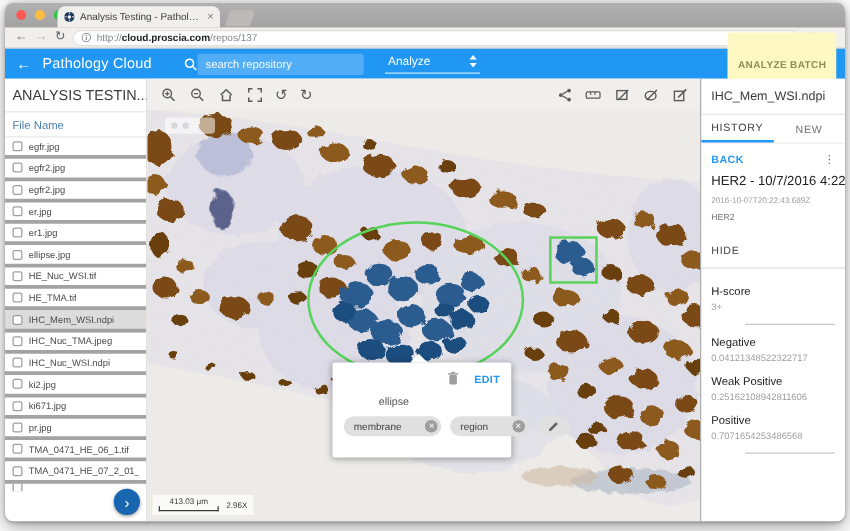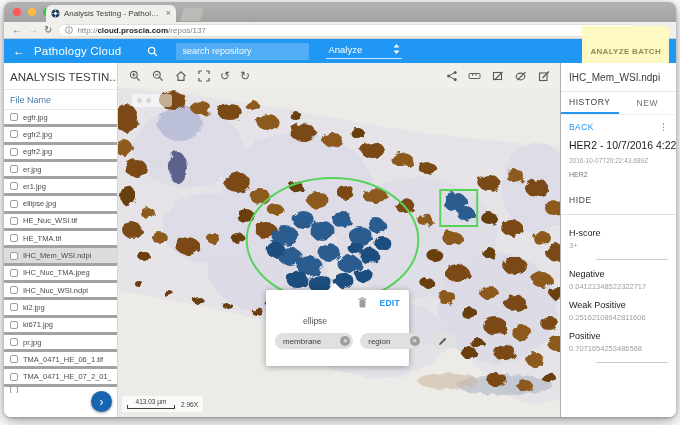--- a/index.html
+++ b/index.html
@@ -27,21 +27,21 @@
              display:flex; align-items:center; gap:4px; padding:0 6px; }
   .url { font-size:8px; white-space:nowrap; overflow:hidden; }
   .url .dim { color:#80868b; } .url .strong { color:#1f2124; font-weight:bold; }
   .ext-icon { width:9px; height:9px; border-radius:50%; background:#b5b2ae; }
   .kebab { font-size:9px; color:#5f6368; line-height:1; }
 
   
   .appbar { height:24px; background:#2097f3; display:flex; align-items:center; padding:0 7px; color:#fff; }
   .appbar .back { font-size:12px; margin:0 9px 0 2px; }
   .app-title { font-size:11.5px; letter-spacing:.2px; }
-  .search-wrap { display:flex; align-items:center; margin-left:26px; gap:18px; }
+  .search-wrap { display:flex; align-items:center; margin-left:26px; gap:0; }
   .search-box { width:133px; height:17px; background:rgba(255,255,255,.22); border:none; border-radius:2px;
                 font-size:9px; color:#fff; padding:0 6px; font-family:"Liberation Sans",sans-serif; outline:none; }
   .search-box::placeholder { color:rgba(255,255,255,.95); }
   .analyze { margin-left:17px; width:76px; display:flex; justify-content:space-between;
              border-bottom:1px solid rgba(255,255,255,.75); padding:1px 2px 3px; font-size:9.5px; }
   .spacer { flex:1; }
   .batch-btn { background:#fef9c3; color:#8f8c55; font-size:8px; font-weight:bold; letter-spacing:.3px;
                padding:21px 8px; border-radius:2px; border:none; font-family:"Liberation Sans",sans-serif; }
 
   
@@ -95,21 +95,21 @@
   .ruler-line { height:4px; border-left:1px solid #3c3c3c; border-right:1px solid #3c3c3c; border-bottom:1px solid #3c3c3c; }
   .zoom-label { font-size:6.5px; color:#3c3c3c; padding-bottom:1px; }
 
   
   .panel { width:116px; background:#fff; border-left:1px solid #aeaeae; overflow:hidden; }
   .panel-file { font-size:10px; color:#3a3a3a; padding:9px 8px 8px; border-bottom:1px solid #e6e6e6; white-space:nowrap; overflow:hidden; }
   .tabs { display:flex; height:23px; border-bottom:1px solid #f0f0f0; }
   .ptab { flex:1; display:flex; align-items:center; justify-content:center; font-size:8.5px; letter-spacing:.6px; color:#6e6e6e; }
   .ptab.active { color:#3c3c3c; border-bottom:2px solid #2196f3; }
   .back-row { display:flex; justify-content:space-between; align-items:center; padding:7px 8px 4px; }
-  .back-link { color:#2196f3; font-size:8.5px; font-weight:normal; letter-spacing:.4px; }
+  .back-link { color:#2196f3; font-size:8.5px; font-weight:bold; letter-spacing:.4px; }
   .entry-title { font-size:10.5px; color:#212121; padding:3px 8px 0; white-space:nowrap; overflow:hidden; }
   .timestamp { font-size:6.5px; color:#9e9e9e; padding:6px 8px 0; white-space:nowrap; }
   .entry-label { font-size:7px; color:#757575; padding:7px 8px 0; }
   .hide-link { font-size:8.5px; color:#424242; letter-spacing:.6px; padding:17px 8px 9px; }
   .hdiv { border-top:1px solid #e0e0e0; }
   .metrics { padding:4px 8px 0; }
   .m-label { font-size:9px; color:#212121; margin-top:9px; }
   .m-value { font-size:7.5px; color:#9e9e9e; margin-top:3px; white-space:nowrap; }
   .short-div { width:72px; margin:9px 0 2px auto; border-top:1px solid #c9c9c9; }
 </style>

